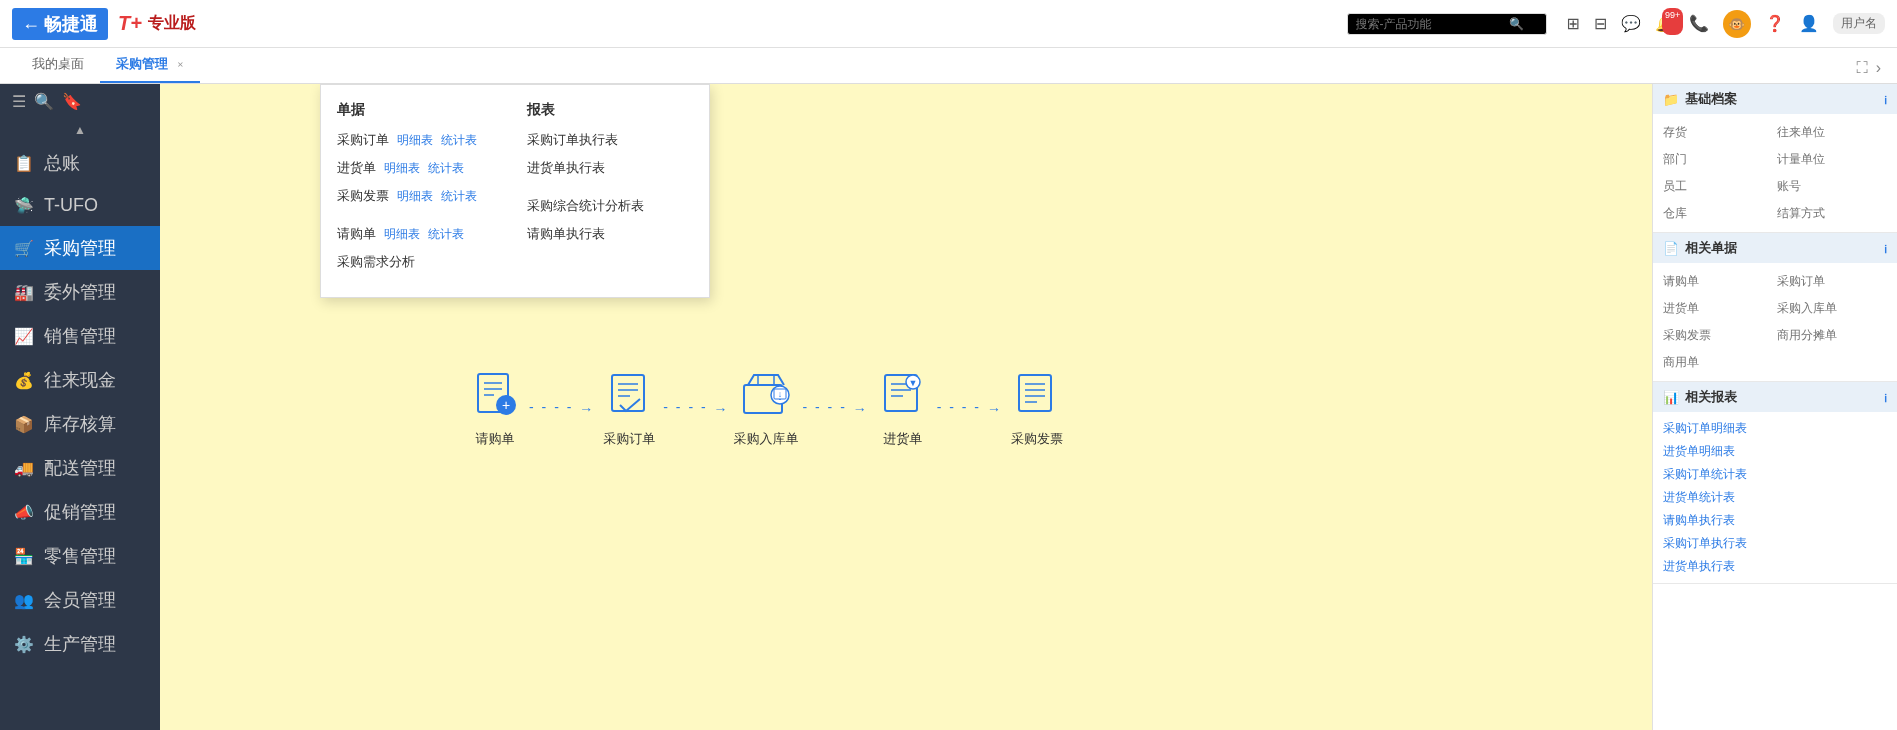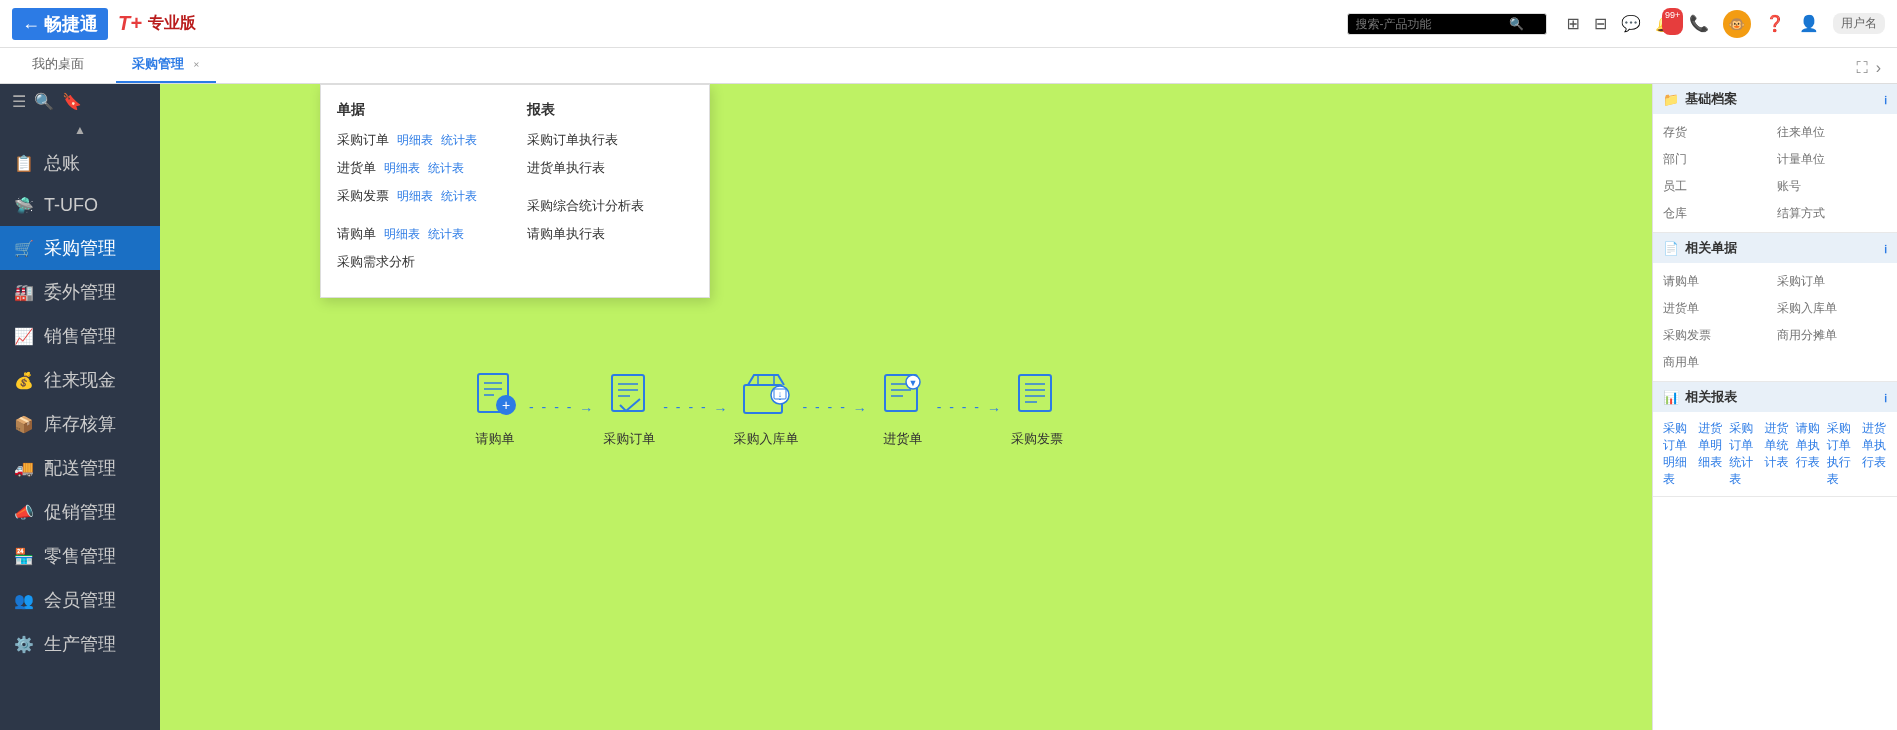--- a/index.html
+++ b/index.html
@@ -14,41 +14,41 @@
     .topbar-info { color: #666; font-size: 12px; margin-left: 6px; }
     .topbar-search { margin-left: auto; display: flex; align-items: center; background: #000000; border: 1px solid #ddd; border-radius: 3px; padding: 3px 8px; gap: 4px; width: 200px; }
     .topbar-search input { border: none; background: transparent; outline: none; font-size: 12px; width: 150px; color: #999; }
     .topbar-icons { display: flex; align-items: center; gap: 14px; margin-left: 10px; }
     .topbar-icon { color: #555; font-size: 16px; cursor: pointer; position: relative; }
     .badge { position: absolute; top: -6px; right: -8px; background: #e63d3d; color: #fff; font-size: 9px; border-radius: 8px; padding: 0 3px; min-width: 14px; text-align: center; line-height: 14px; height: 27px; }
     .topbar-avatar { width: 28px; height: 28px; background: #f39c12; border-radius: 50%; display: flex; align-items: center; justify-content: center; color: #fff; font-size: 14px; }
 
     
     .tabbar { height: 36px; background: #fff; display: flex; align-items: flex-end; padding: 0 16px; border-bottom: 1px solid #ddd; flex-shrink: 0; justify-content: space-between; }
-    .tabbar-left { display: flex; align-items: flex-end; gap: 16px; font-family: Liberation Serif, serif; }
+    .tabbar-left { display: flex; align-items: flex-end; gap: 0; font-family: Liberation Serif, serif; }
     .tab { padding: 6px 16px 8px; font-size: 13px; color: #666; cursor: pointer; border-bottom: 2px solid transparent; }
     .tab.active { color: #2c7be5; border-bottom: 2px solid #2c7be5; font-weight: bold; }
     .tab-close { margin-left: 6px; color: #999; font-size: 11px; }
     .tabbar-right { display: flex; align-items: center; gap: 8px; padding-bottom: 6px; }
     .tabbar-btn { font-size: 16px; color: #888; cursor: pointer; }
 
     
     .main-layout { display: flex; flex: 1; overflow: hidden; }
 
     
     .sidebar { width: 160px; background: #2d3748; flex-shrink: 0; display: flex; flex-direction: column; overflow-y: auto; }
     .sidebar-tool-icon { color: #aaa; font-size: 16px; cursor: pointer; }
     .sidebar-item { display: flex; align-items: center; gap: 10px; padding: 10px 14px; color: #ccc; cursor: pointer; font-size: 13px; }
     .sidebar-item.active { background: #1a6fc4; color: #fff; }
     .sidebar-item-icon { font-size: 16px; width: 20px; text-align: center; }
     .sidebar-item-label { font-size: 18px; }
     .sidebar-scroll-btn { text-align: center; padding: 4px; color: #aaa; cursor: pointer; background: #2d3748; }
 
     
-    .content-area { flex: 1; background: #bef264; position: relative; overflow: hidden; }
+    .content-area { flex: 1; background: #fef9c3; position: relative; overflow: hidden; }
 
     
     .dropdown-menu { position: absolute; top: 0; left: 160px; background: #fff; border: 1px solid #ddd; box-shadow: 2px 4px 12px rgba(0,0,0,0.15); z-index: 100; padding: 16px; width: 390px; display: flex; gap: 30px; }
     .dropdown-col { min-width: 160px; }
     .dropdown-section-title { font-size: 14px; font-weight: bold; color: #333; margin-bottom: 12px; }
     .dropdown-item-row { display: flex; align-items: center; gap: 8px; margin-bottom: 10px; }
     .dropdown-item-main { color: #333; font-size: 13px; cursor: pointer; white-space: nowrap; }
     .dropdown-item-sub { color: #2c7be5; font-size: 12px; cursor: pointer; }
     .dropdown-single { color: #333; font-size: 13px; cursor: pointer; margin-bottom: 10px; display: block; }
 
@@ -60,21 +60,21 @@
     .flow-node-label { font-size: 13px; color: #333; }
     .flow-dashes { color: #2c7be5; font-size: 14px; letter-spacing: 2px; display: flex; align-items: center; padding: 0 4px; }
 
     
     .right-panel { width: 245px; background: #fff; border-left: 1px solid #e0e0e0; flex-shrink: 0; overflow-y: auto; }
     .right-section { border-bottom: 1px solid #e8e8e8; }
     .right-section-header { background: #e8f0f8; padding: 6px 10px; display: flex; align-items: center; gap: 6px; font-size: 13px; font-weight: bold; color: #333; }
     .right-section-info { color: #2c7be5; font-size: 11px; margin-left: auto; cursor: pointer; }
     .right-grid { display: grid; grid-template-columns: 1fr 1fr; padding: 8px 10px; gap: 6px 4px; }
     .right-grid-item { font-size: 12px; color: #737373; cursor: pointer; padding: 2px 0; }
-    .right-list { padding: 8px 10px; display: flex; flex-direction: row; gap: 6px; }
+    .right-list { padding: 8px 10px; display: flex; flex-direction: column; gap: 6px; }
     .right-list-item { font-size: 12px; color: #2c7be5; cursor: pointer; }
   </style>
 </head>
 <body>
 
 <div class="topbar">
   <div class="topbar-logo">
     <span>←</span>
     <span>畅捷通</span>
   </div>

